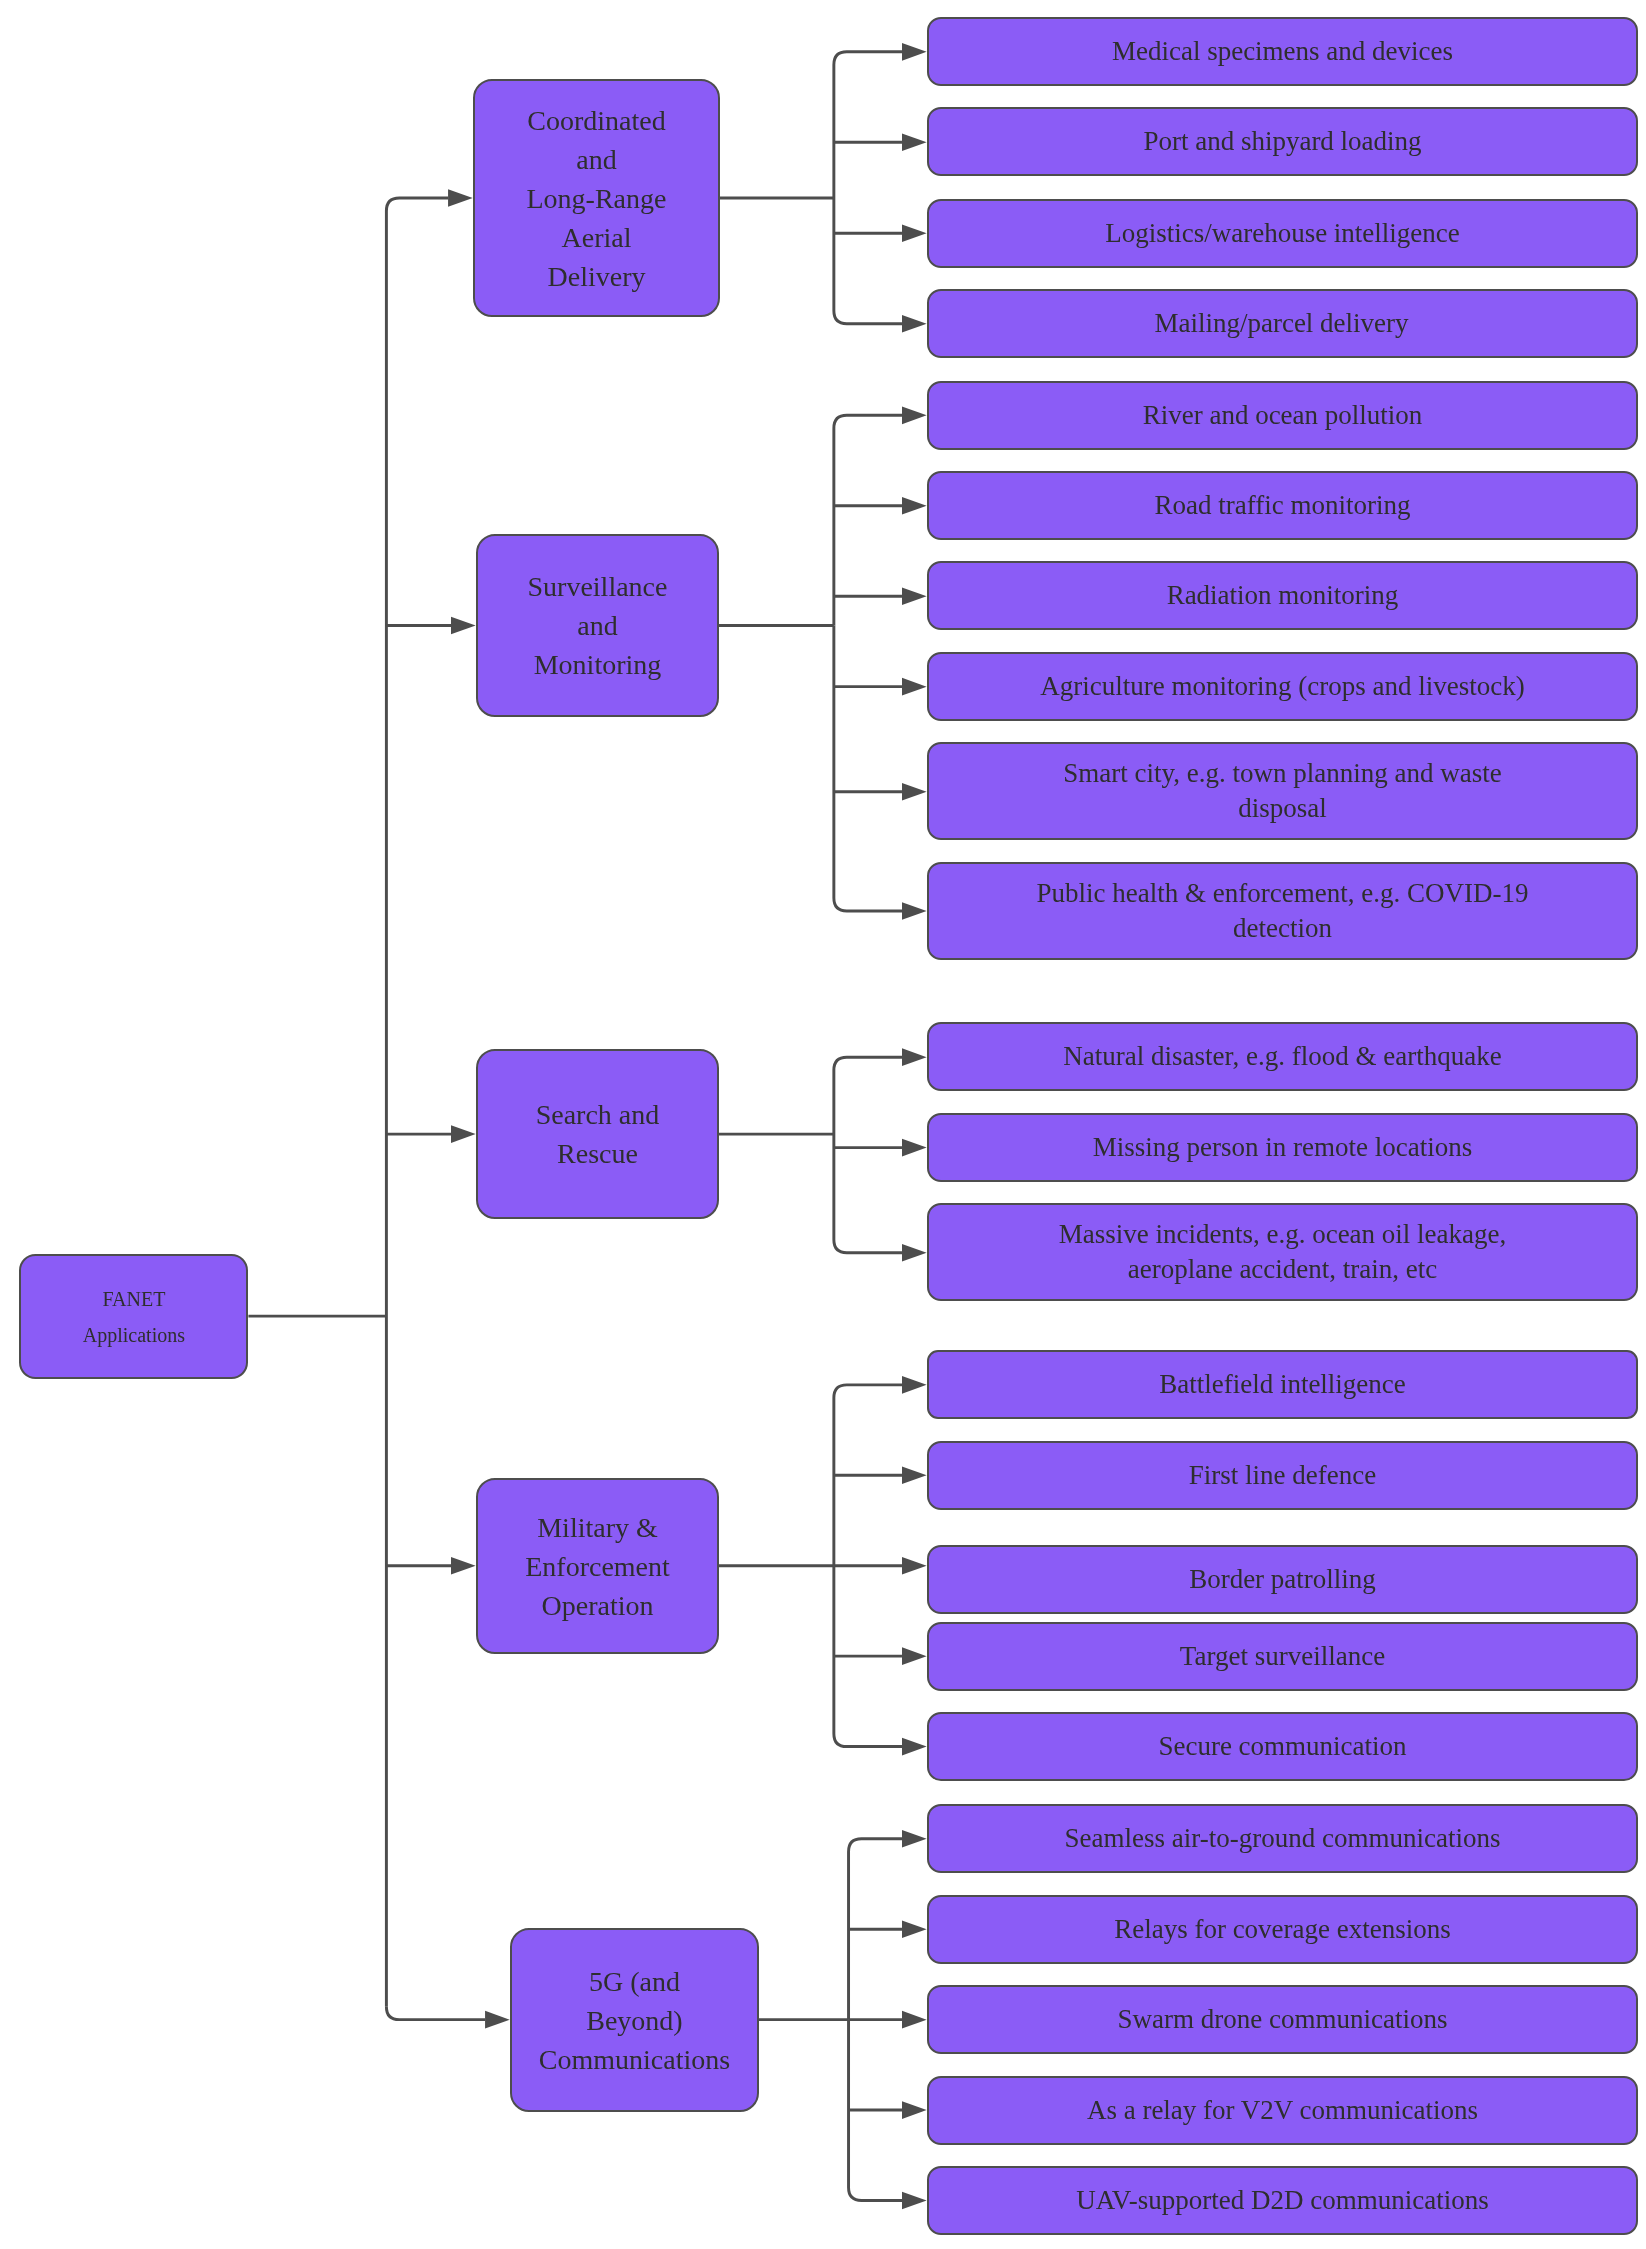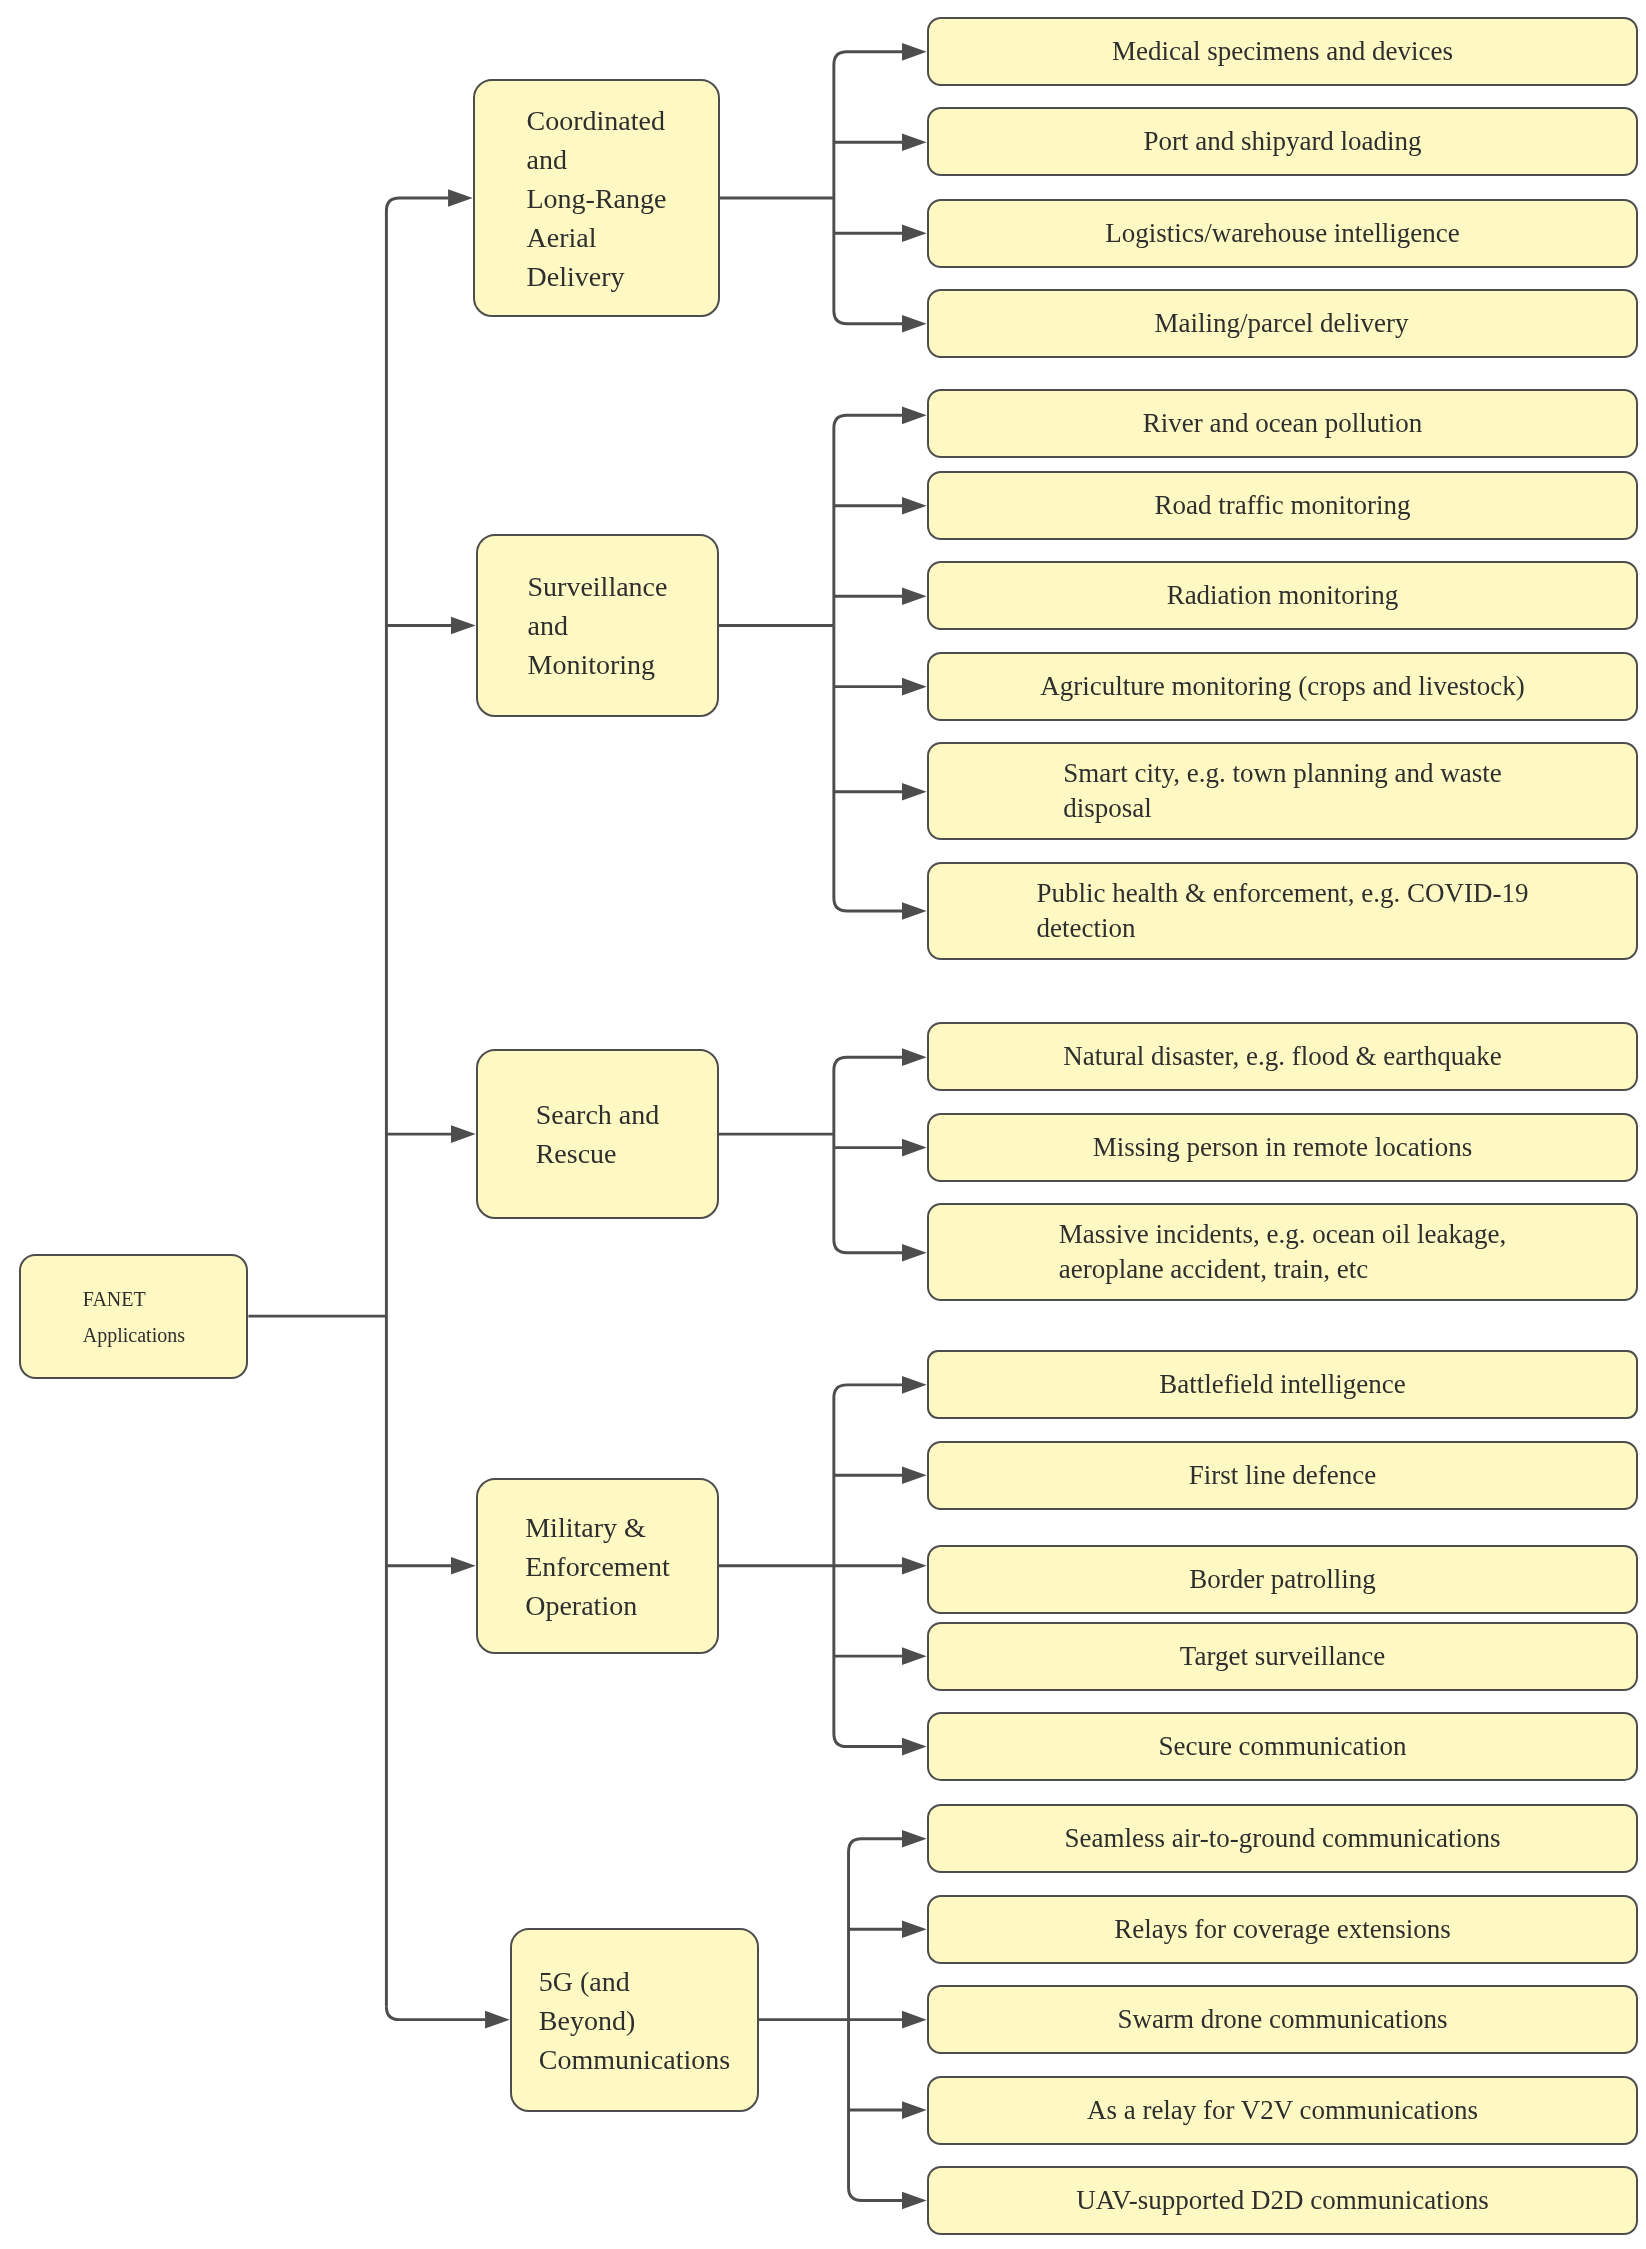--- a/index.html
+++ b/index.html
@@ -7,24 +7,25 @@
     position:relative;
     width:1646px;height:2250px;
     background:#ffffff;
     font-family:"Liberation Serif","DejaVu Serif",serif;
     overflow:hidden;
   }
   #wires{position:absolute;left:0;top:0;}
   .node{
     position:absolute;
     box-sizing:border-box;
-    background:#fef9c3;
+    background:#8b5cf6;
     border:2.9px solid #4d4d4d;
     color:#2e2e2e;
     display:flex;align-items:center;justify-content:center;
+    text-align:center;
     white-space:pre-line;
   }
   .root{border-radius:16.4px;font-size:20px;line-height:36px;}
   .cat{border-radius:19px;font-size:28px;line-height:39px;}
   .leaf{border-radius:14px;font-size:27px;line-height:35px;padding:0 21px;}
 </style>
 </head>
 <body>
 
 <div id="canvas">
@@ -100,21 +101,21 @@
 Operation</div>
   <div class="node cat" style="left:510px;top:1928px;width:249px;height:184px;">5G (and
 Beyond)
 Communications</div>
 
   <div class="node leaf" style="left:927px;top:17px;width:711px;height:69px;">Medical specimens and devices</div>
   <div class="node leaf" style="left:927px;top:107px;width:711px;height:69px;">Port and shipyard loading</div>
   <div class="node leaf" style="left:927px;top:199px;width:711px;height:69px;">Logistics/warehouse intelligence</div>
   <div class="node leaf" style="left:927px;top:289px;width:711px;height:69px;padding-left:19px;">Mailing/parcel delivery</div>
 
-  <div class="node leaf" style="left:927px;top:381px;width:711px;height:69px;margin-top:8px;">River and ocean pollution</div>
+  <div class="node leaf" style="left:927px;top:381px;width:711px;height:69px;">River and ocean pollution</div>
   <div class="node leaf" style="left:927px;top:471px;width:711px;height:69px;">Road traffic monitoring</div>
   <div class="node leaf" style="left:927px;top:561px;width:711px;height:69px;">Radiation monitoring</div>
   <div class="node leaf" style="left:927px;top:652px;width:711px;height:69px;">Agriculture monitoring (crops and livestock)</div>
   <div class="node leaf" style="left:927px;top:742px;width:711px;height:98px;">Smart city, e.g. town planning and waste
 disposal</div>
   <div class="node leaf" style="left:927px;top:862px;width:711px;height:98px;">Public health &amp; enforcement, e.g. COVID-19
 detection</div>
 
   <div class="node leaf" style="left:927px;top:1022px;width:711px;height:69px;">Natural disaster, e.g. flood &amp; earthquake</div>
   <div class="node leaf" style="left:927px;top:1113px;width:711px;height:69px;">Missing person in remote locations</div>

